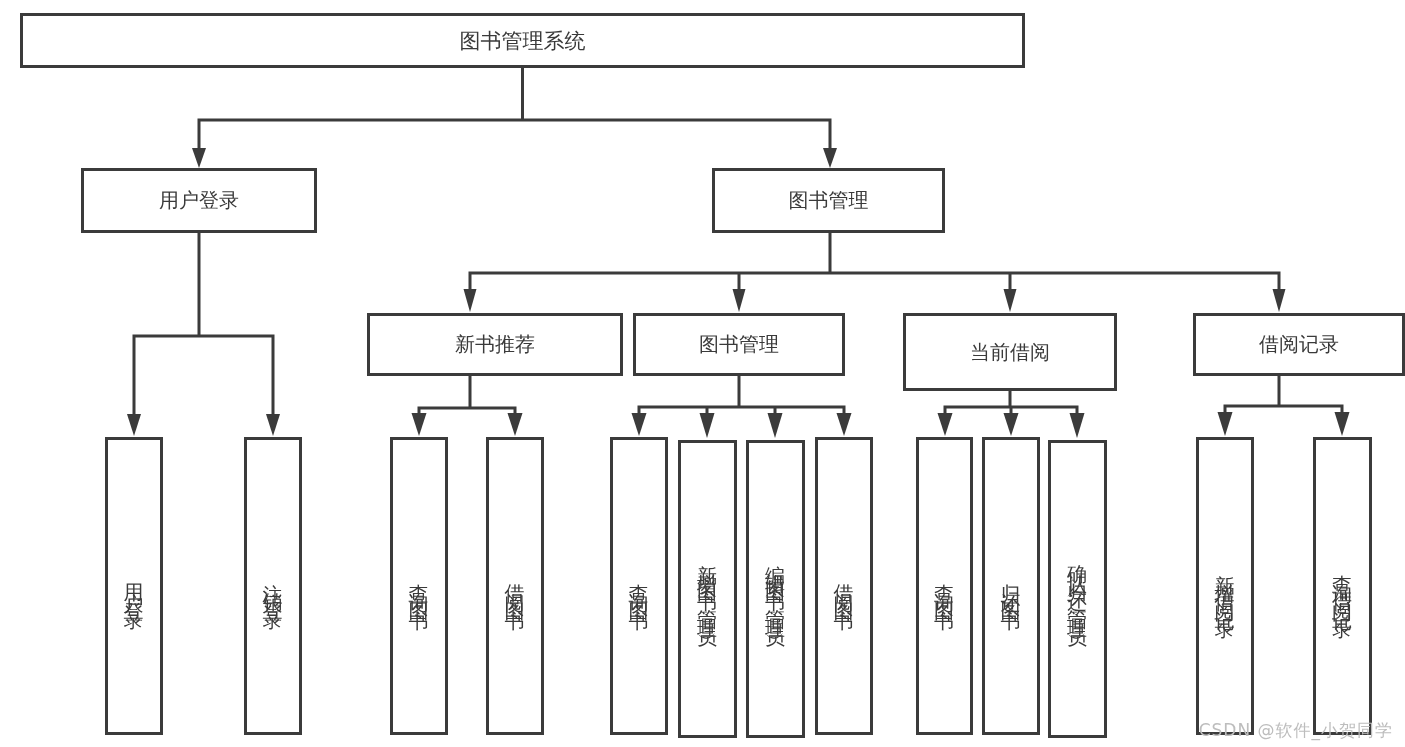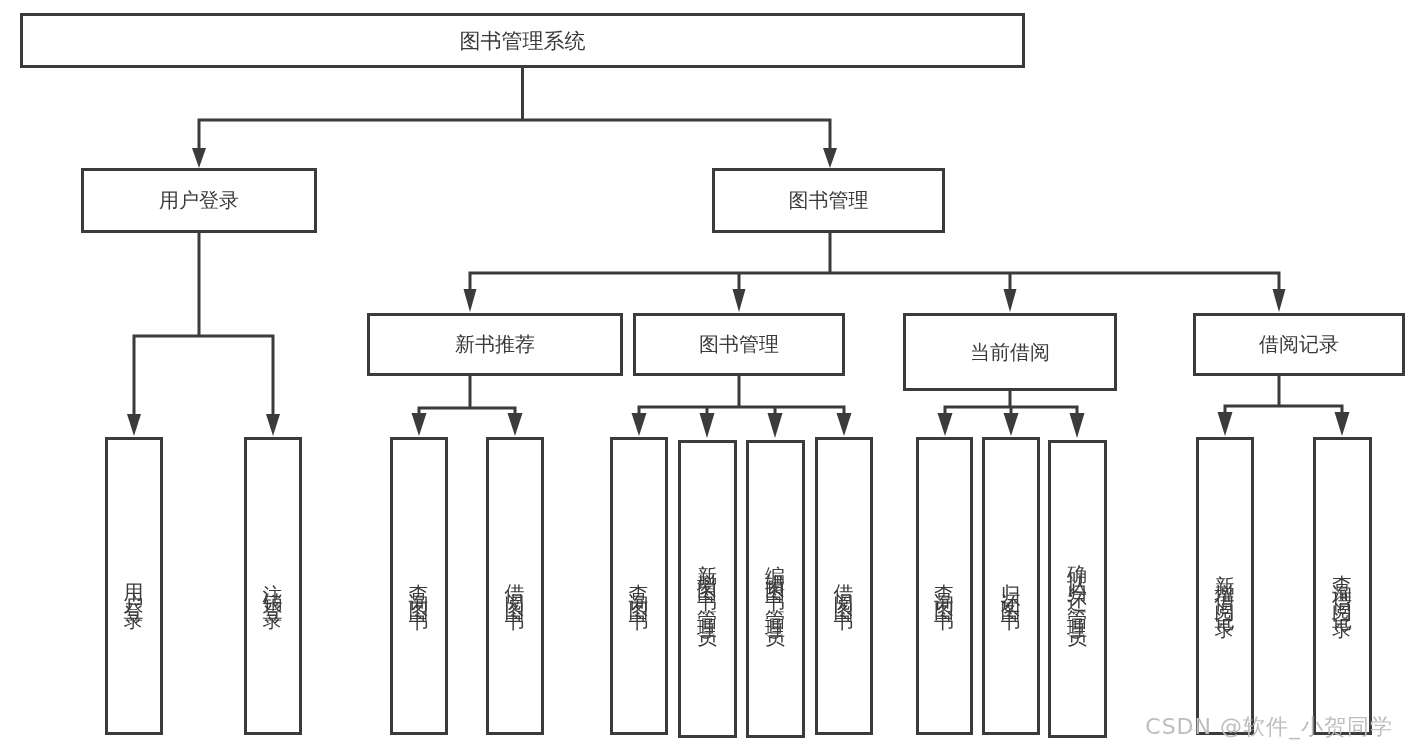--- a/index.html
+++ b/index.html
@@ -74,21 +74,21 @@
   .l-8  { left: 815px;  top: 437px; width: 58px; height: 298px; }
   .l-9  { left: 916px;  top: 437px; width: 57px; height: 298px; }
   .l-10 { left: 982px;  top: 437px; width: 58px; height: 298px; }
   .l-11 { left: 1048px; top: 440px; width: 59px; height: 298px; }
   .l-12 { left: 1196px; top: 437px; width: 58px; height: 298px; }
   .l-13 { left: 1313px; top: 437px; width: 59px; height: 298px; }
   .watermark {
     position: absolute;
     right: 12px;
     bottom: 5px;
-    font-size: 22px;
+    font-size: 17px;
     color: #bdbdbd;
     z-index: 3;
     letter-spacing: 1px;
   }
   svg path    { stroke: #3b3b3b; stroke-width: 3; fill: none; }
   svg polygon { fill: #3b3b3b; stroke: none; }
 </style>
 </head>
 <body>
 

